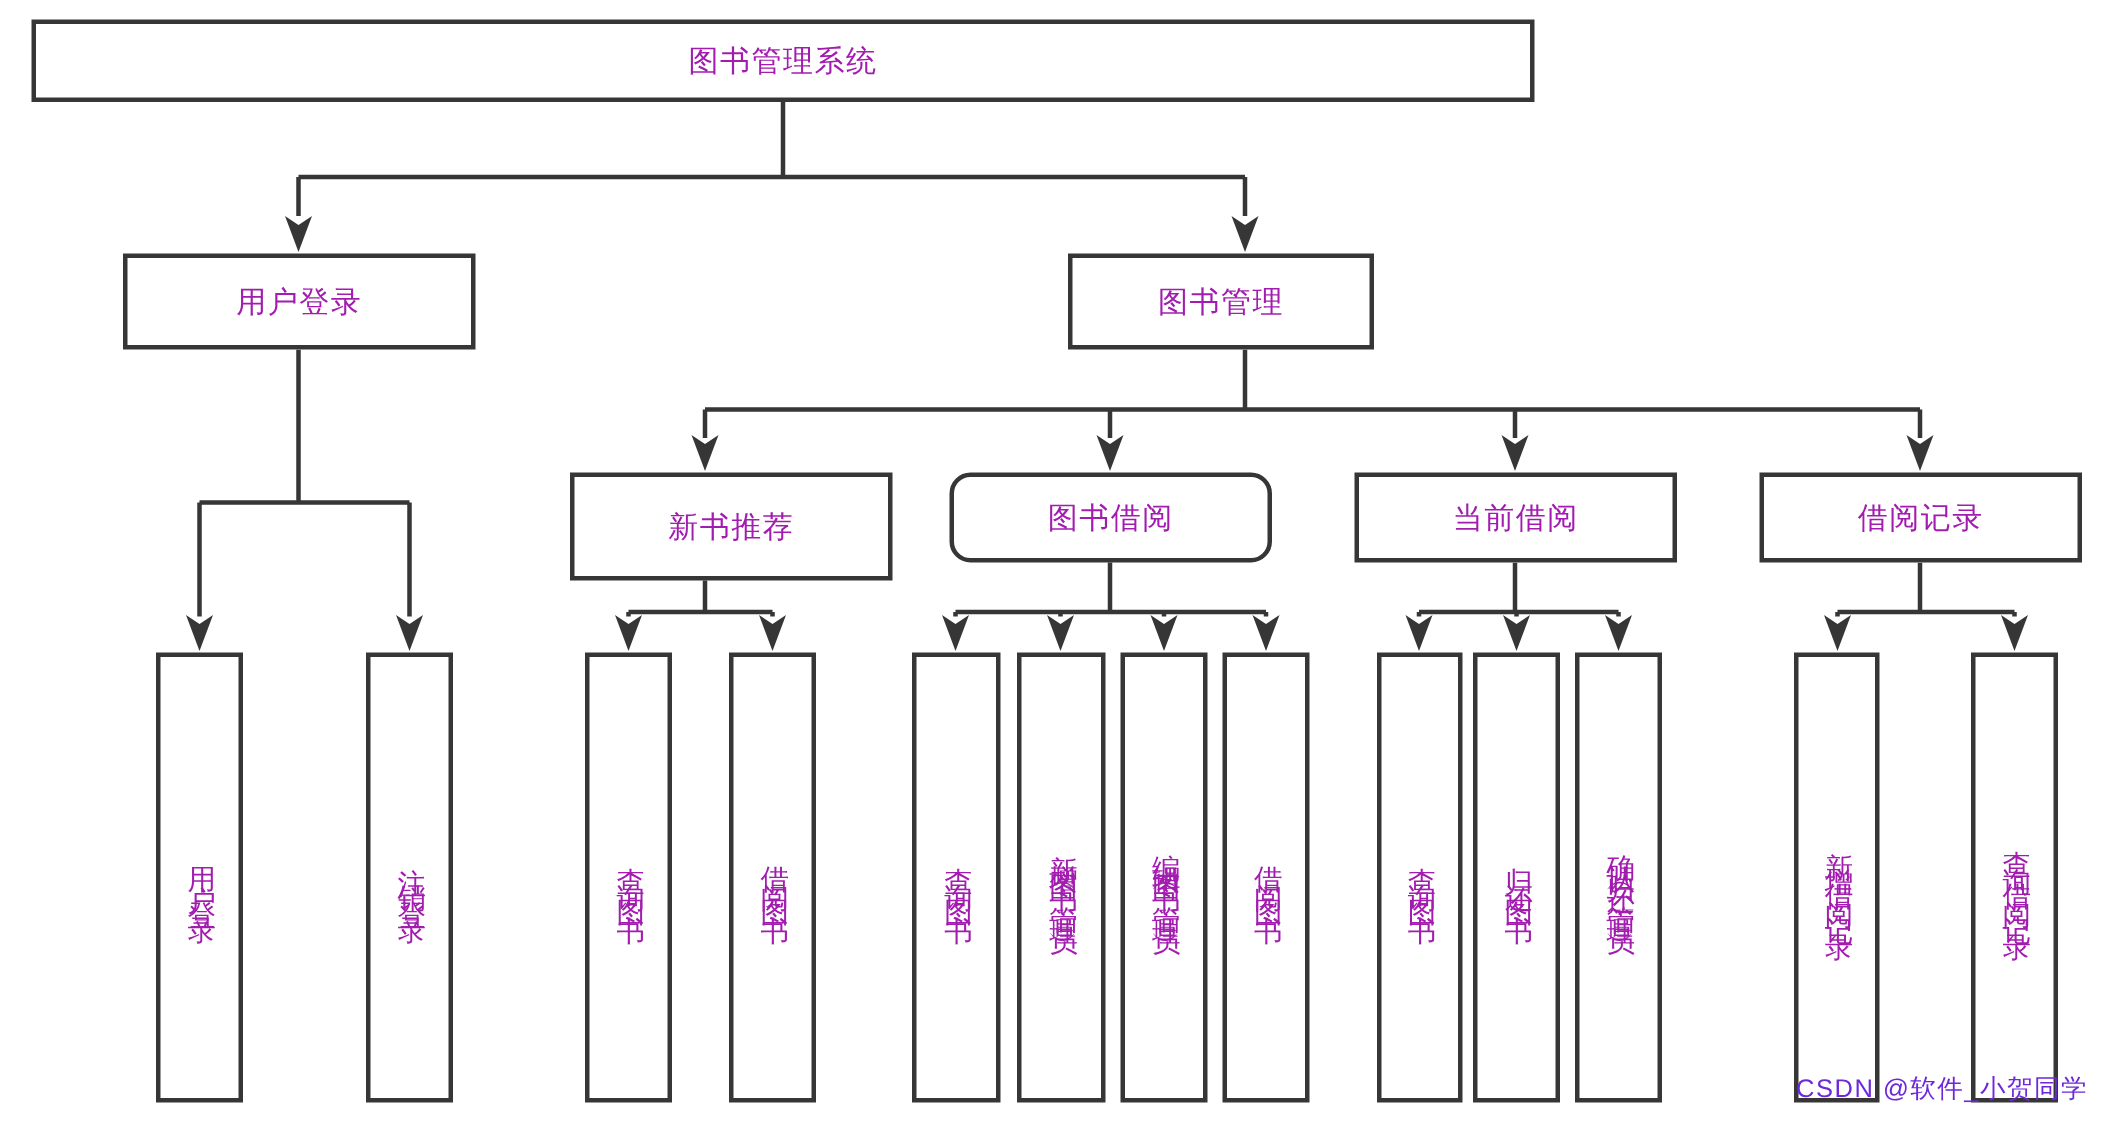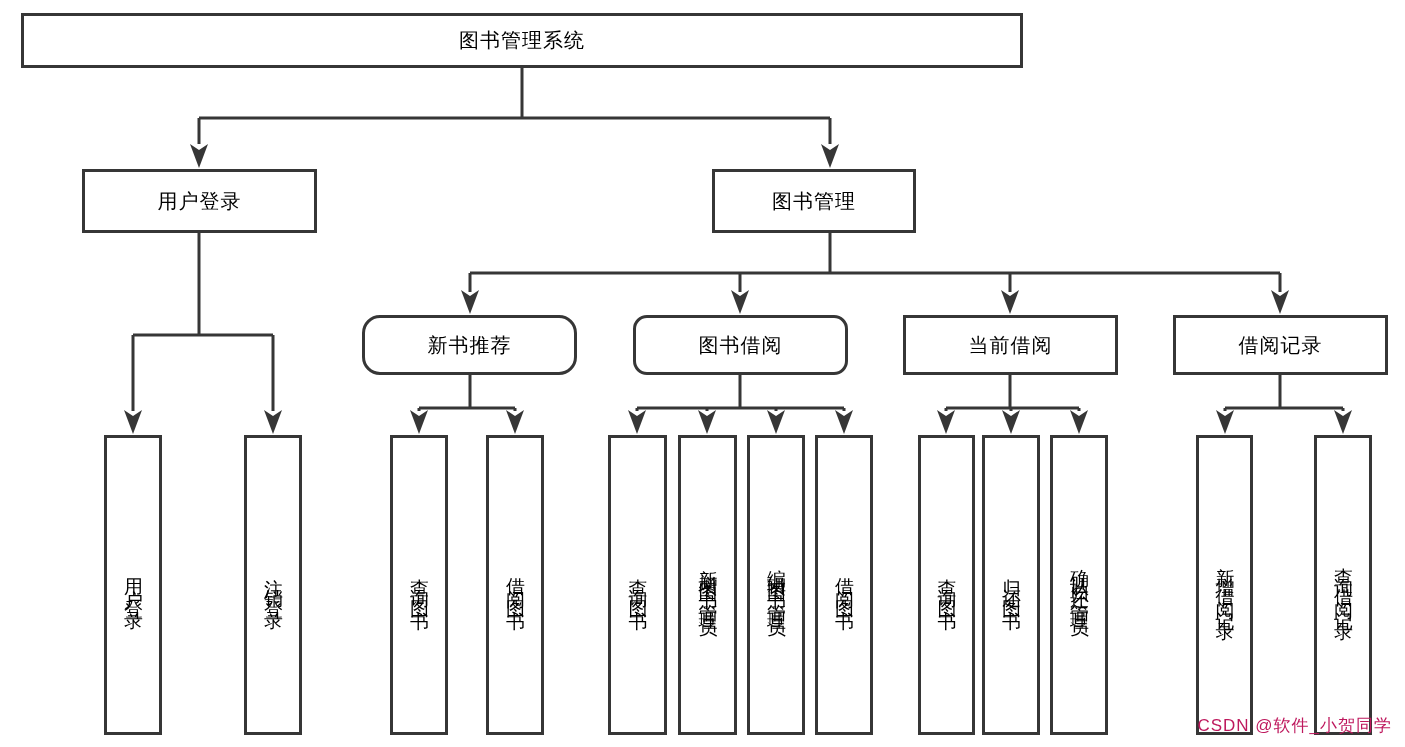--- a/index.html
+++ b/index.html
@@ -12,38 +12,38 @@
   }
   #connectors{position:absolute;left:0;top:0;width:1405px;height:747px;}
   .node{
     position:absolute;
     box-sizing:border-box;
     background:#ffffff;
     border:3px solid #363636;
     display:flex;
     align-items:center;
     justify-content:center;
-    color:#000000;
+    color:#a21caf;
   }
   .h-node{font-size:20px;letter-spacing:1px;white-space:nowrap;}
   .v-node .vtext{
     writing-mode:vertical-rl;
     text-orientation:mixed;
     font-size:19px;
     line-height:1.1;
     letter-spacing:11px;
     white-space:nowrap;
   }
   .watermark{
     position:absolute;
     top:714px;
     right:13px;
     font-size:17px;
     letter-spacing:1px;
-    color:#be185d;
+    color:#6d28d9;
     white-space:nowrap;
   }
 </style>
 </head>
 <body>
 
 <div id="stage">
 
   <svg id="connectors" viewBox="0 0 1405 747" xmlns="http://www.w3.org/2000/svg">
     <g stroke="#363636" stroke-width="3" fill="none">
@@ -92,21 +92,21 @@
     <span>图书管理系统</span>
   </div>
 
   <div class="node h-node" style="left:82px;top:169px;width:235px;height:64px;">
     <span>用户登录</span>
   </div>
   <div class="node h-node" style="left:712px;top:169px;width:204px;height:64px;">
     <span>图书管理</span>
   </div>
 
-  <div class="node h-node" style="left:362px;top:315px;width:215px;height:60px;border-radius:18px;">
+  <div class="node h-node" style="left:380px;top:315px;width:215px;height:72px;">
     <span>新书推荐</span>
   </div>
   <div class="node h-node" style="left:633px;top:315px;width:215px;height:60px;border-radius:14px;">
     <span>图书借阅</span>
   </div>
   <div class="node h-node" style="left:1173px;top:315px;width:215px;height:60px;">
     <span>借阅记录</span>
   </div>
   <div class="node h-node" style="left:903px;top:315px;width:215px;height:60px;">
     <span>当前借阅</span>

